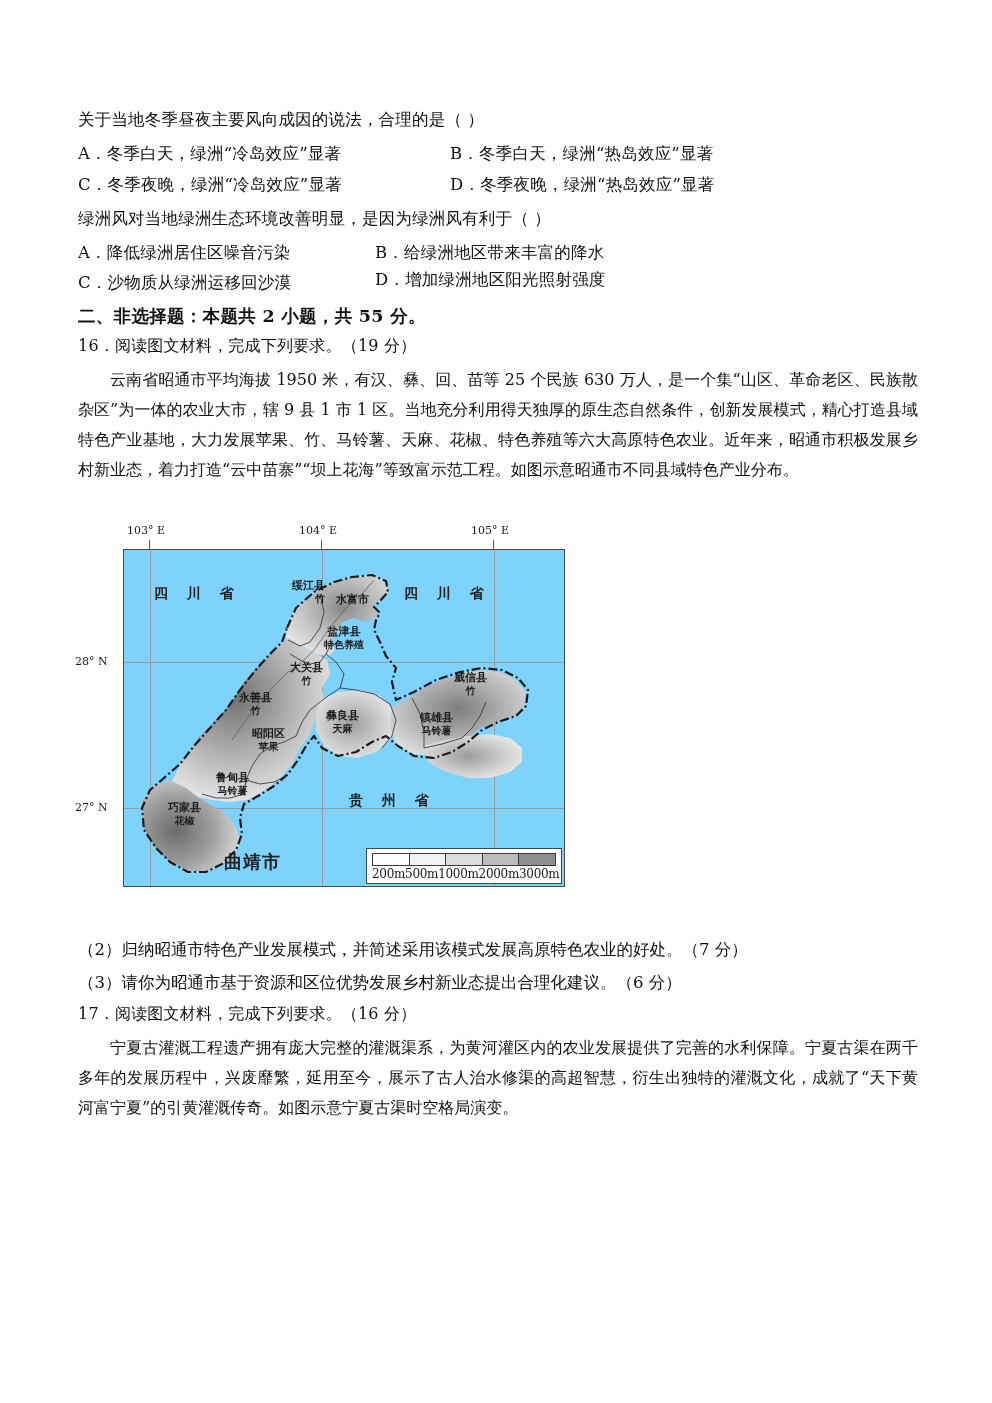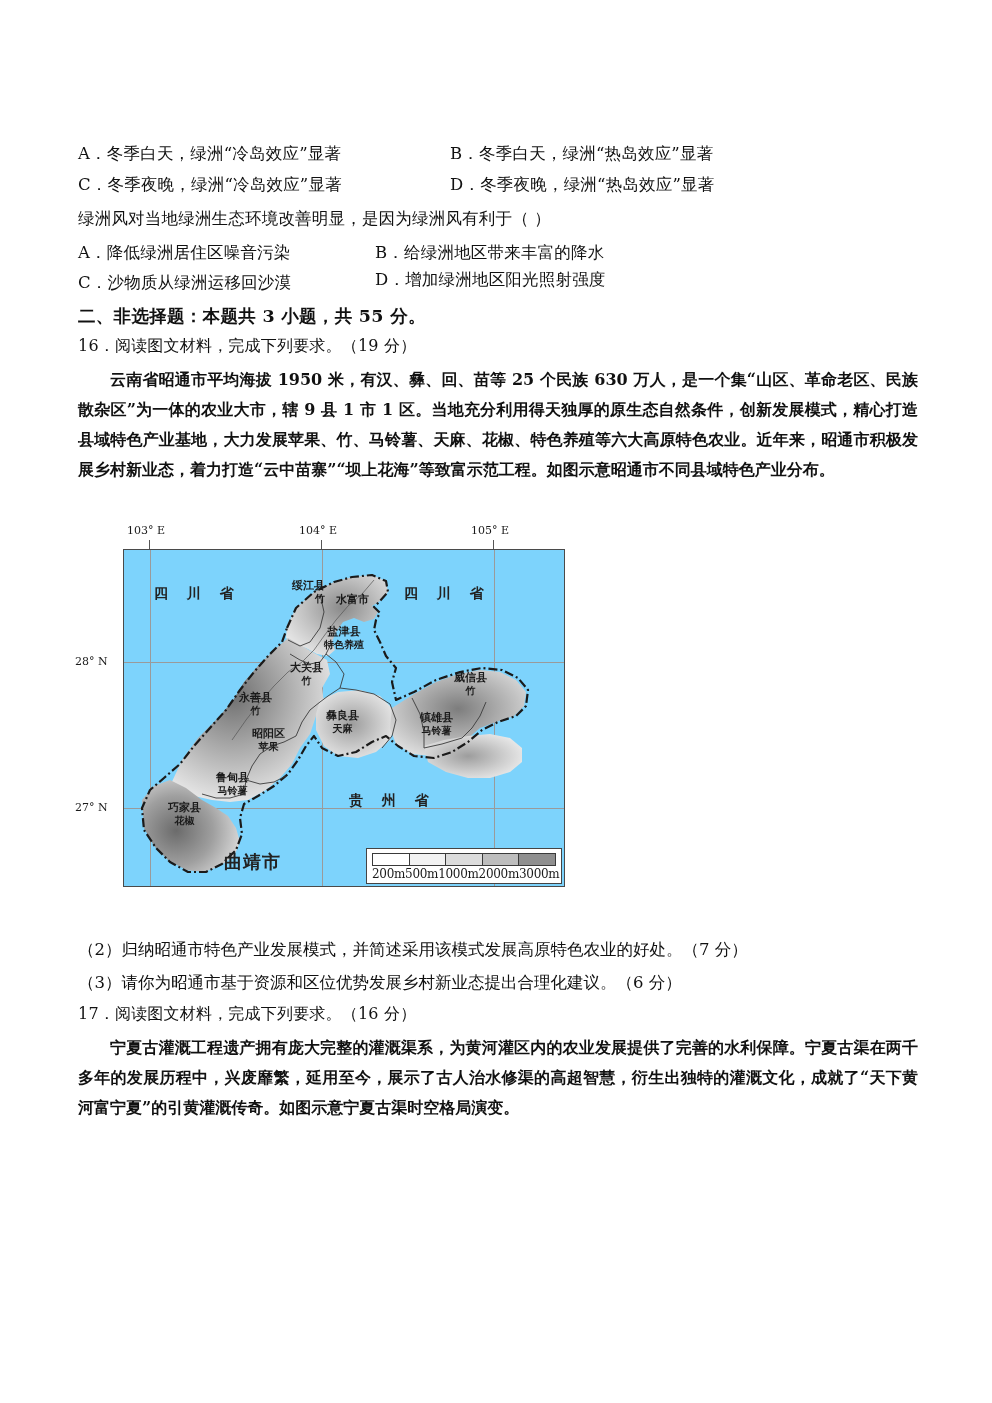--- a/index.html
+++ b/index.html
@@ -46,21 +46,21 @@
 
   .para {
     position: absolute;
     left: 78px;
     width: 840px;
     font-size: 16px;
     line-height: 30px;
     text-align: justify;
     text-justify: inter-ideograph;
   }
-  .para-indent { text-indent: 2em; font-weight: bold; }
+  .para-indent { text-indent: 2em; }
 
   .subq {
     position: absolute;
     left: 78px;
     font-size: 16.5px;
     white-space: nowrap;
   }
 
   
   .figure {
@@ -181,32 +181,33 @@
     letter-spacing: -0.3px;
     color: #1a1a1a;
     white-space: nowrap;
   }
 </style>
 </head>
 <body>
 
 <div class="page">
 
+  <div class="qline stem" style="top:112px;">关于当地冬季昼夜主要风向成因的说法，合理的是（       ）</div>
   <div class="qline optA" style="top:146px;">A．冬季白天，绿洲“冷岛效应”显著</div>
   <div class="qline optB14" style="top:146px;">B．冬季白天，绿洲“热岛效应”显著</div>
   <div class="qline optA" style="top:177px;">C．冬季夜晚，绿洲“冷岛效应”显著</div>
   <div class="qline optB14" style="top:177px;">D．冬季夜晚，绿洲“热岛效应”显著</div>
 
   <div class="qline stem" style="top:211px;">绿洲风对当地绿洲生态环境改善明显，是因为绿洲风有利于（       ）</div>
   <div class="qline optA" style="top:245px;">A．降低绿洲居住区噪音污染</div>
   <div class="qline optB15" style="top:245px;">B．给绿洲地区带来丰富的降水</div>
   <div class="qline optA" style="top:275px;">C．沙物质从绿洲运移回沙漠</div>
   <div class="qline optB15" style="top:272px;">D．增加绿洲地区阳光照射强度</div>
 
-  <div class="section-head" style="top:304px;">二、非选择题：本题共 3 小题，共 55 分。</div>
+  <div class="section-head" style="top:304px;">二、非选择题：本题共 2 小题，共 55 分。</div>
 
   <div class="qline stem" style="top:338px;font-size:16px;">16．阅读图文材料，完成下列要求。（19 分）</div>
   <div class="para para-indent" style="top:365px;">云南省昭通市平均海拔 1950 米，有汉、彝、回、苗等 25 个民族 630 万人，是一个集“山区、革命老区、民族散杂区”为一体的农业大市，辖 9 县 1 市 1 区。当地充分利用得天独厚的原生态自然条件，创新发展模式，精心打造县域特色产业基地，大力发展苹果、竹、马铃薯、天麻、花椒、特色养殖等六大高原特色农业。近年来，昭通市积极发展乡村新业态，着力打造“云中苗寨”“坝上花海”等致富示范工程。如图示意昭通市不同县域特色产业分布。</div>
 
   <div class="figure">
 
     <div class="lon-label" style="left:4px;">103° E</div>
     <div class="lon-label" style="left:176px;">104° E</div>
     <div class="lon-label" style="left:348px;">105° E</div>
     <div class="lon-tick" style="left:26px;"></div>

